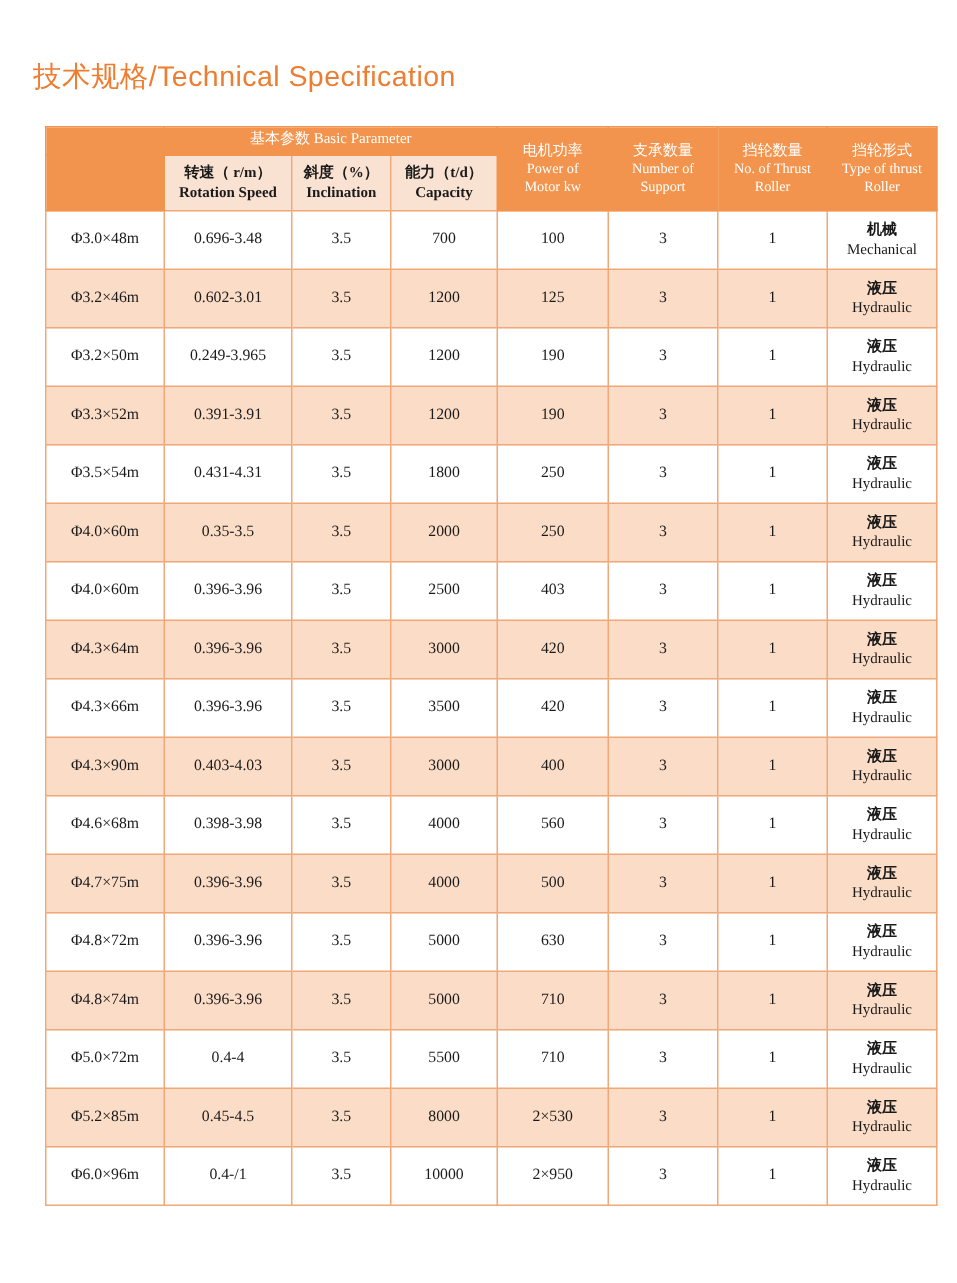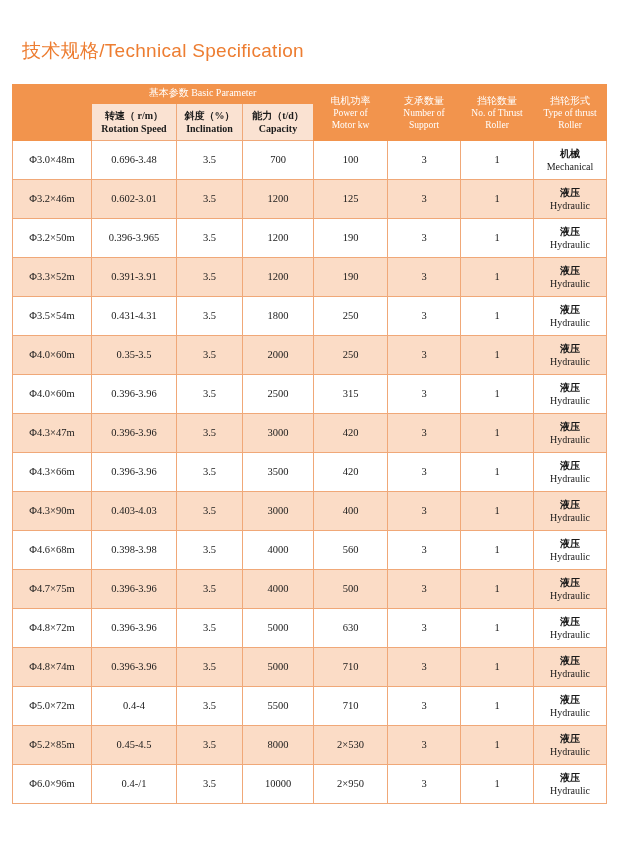--- a/index.html
+++ b/index.html
@@ -25,21 +25,21 @@
     top: 38px;
     font-family: "Liberation Sans", "DejaVu Sans", sans-serif;
     font-size: 19px;
     font-weight: 400;
     letter-spacing: 0.3px;
     color: #ED7D31;
     white-space: nowrap;
   }
   .spec-table-wrap {
     position: absolute;
-    left: 12px;
+    left: 30px;
     top: 84px;
     width: 594px;
   }
   table.spec-table {
     border-collapse: collapse;
     width: 594px;
     table-layout: fixed;
     font-size: 10.5px;
     color: #1a1a1a;
   }
@@ -216,21 +216,21 @@
             <td>125</td>
             <td>3</td>
             <td>1</td>
             <td class="roller-type">
               <span class="cn">液压</span>
               <span class="en">Hydraulic</span>
             </td>
           </tr>
           <tr class="plain">
             <td>Φ3.2×50m</td>
-            <td>0.396-3.965</td>
+            <td>0.249-3.965</td>
             <td>3.5</td>
             <td>1200</td>
             <td>190</td>
             <td>3</td>
             <td>1</td>
             <td class="roller-type">
               <span class="cn">液压</span>
               <span class="en">Hydraulic</span>
             </td>
           </tr>
@@ -271,30 +271,30 @@
             <td class="roller-type">
               <span class="cn">液压</span>
               <span class="en">Hydraulic</span>
             </td>
           </tr>
           <tr class="plain">
             <td>Φ4.0×60m</td>
             <td>0.396-3.96</td>
             <td>3.5</td>
             <td>2500</td>
-            <td>315</td>
-            <td>3</td>
-            <td>1</td>
-            <td class="roller-type">
-              <span class="cn">液压</span>
-              <span class="en">Hydraulic</span>
-            </td>
-          </tr>
-          <tr class="alt">
-            <td>Φ4.3×47m</td>
+            <td>403</td>
+            <td>3</td>
+            <td>1</td>
+            <td class="roller-type">
+              <span class="cn">液压</span>
+              <span class="en">Hydraulic</span>
+            </td>
+          </tr>
+          <tr class="alt">
+            <td>Φ4.3×64m</td>
             <td>0.396-3.96</td>
             <td>3.5</td>
             <td>3000</td>
             <td>420</td>
             <td>3</td>
             <td>1</td>
             <td class="roller-type">
               <span class="cn">液压</span>
               <span class="en">Hydraulic</span>
             </td>

